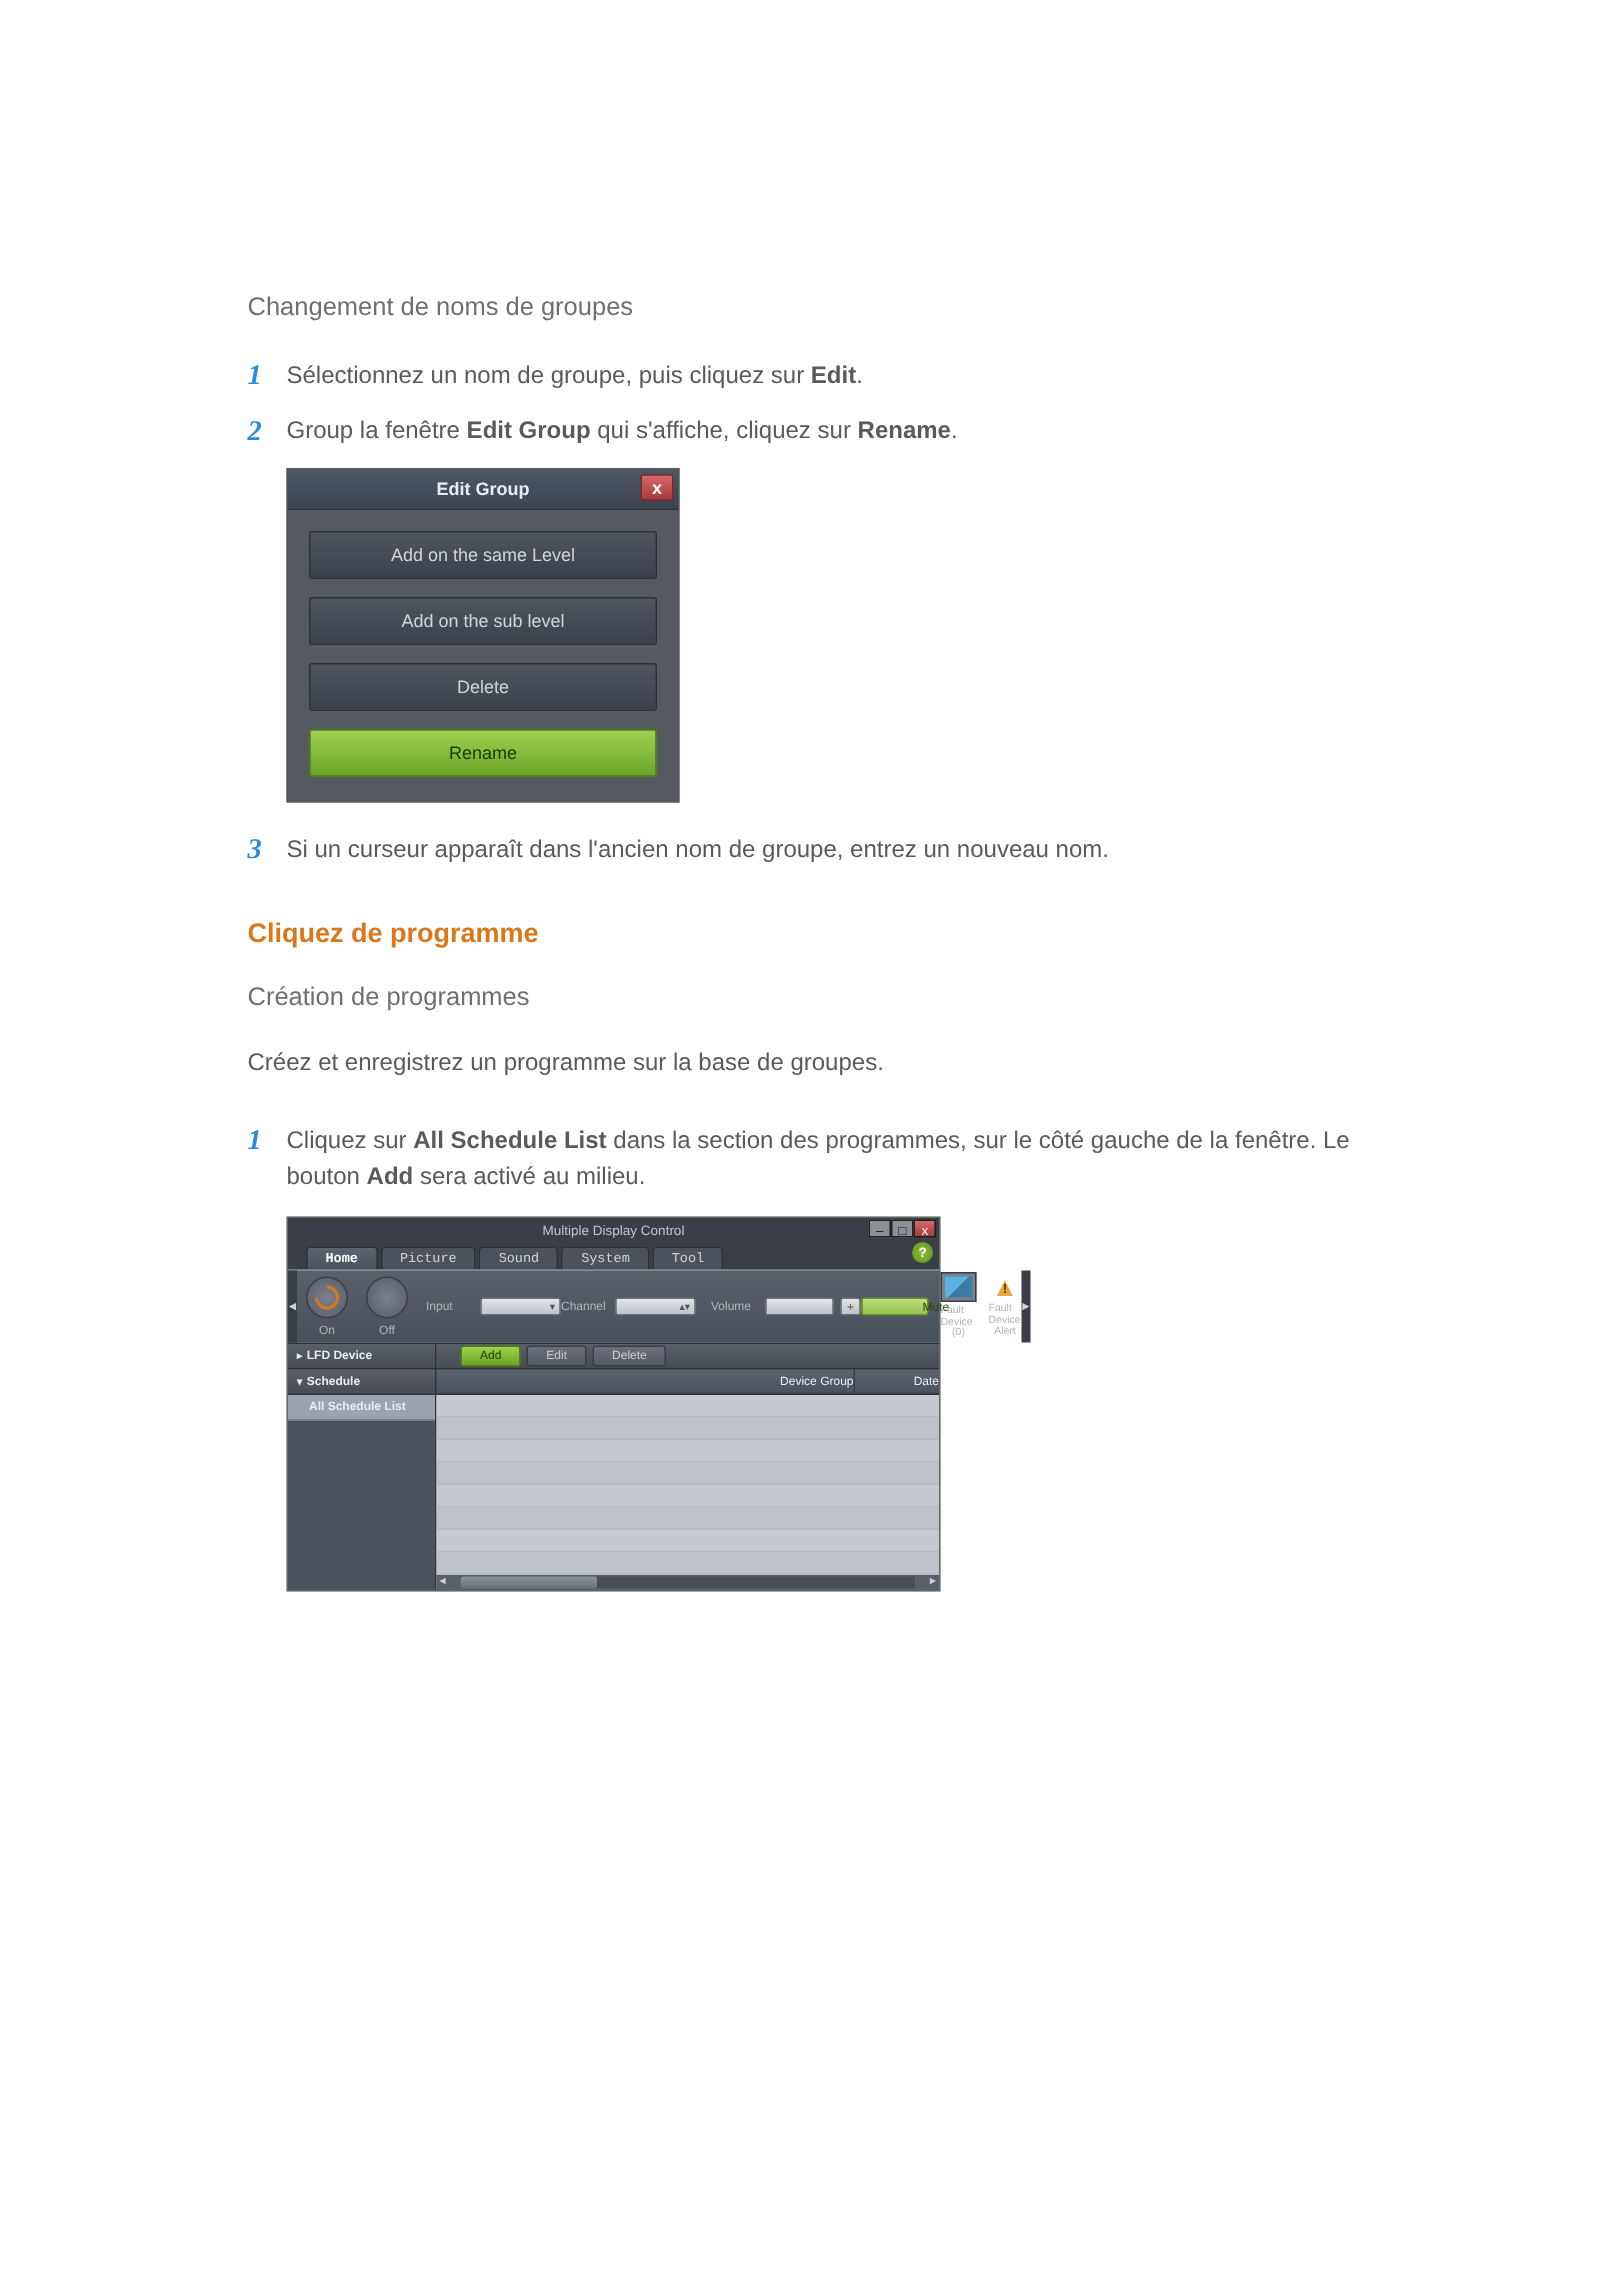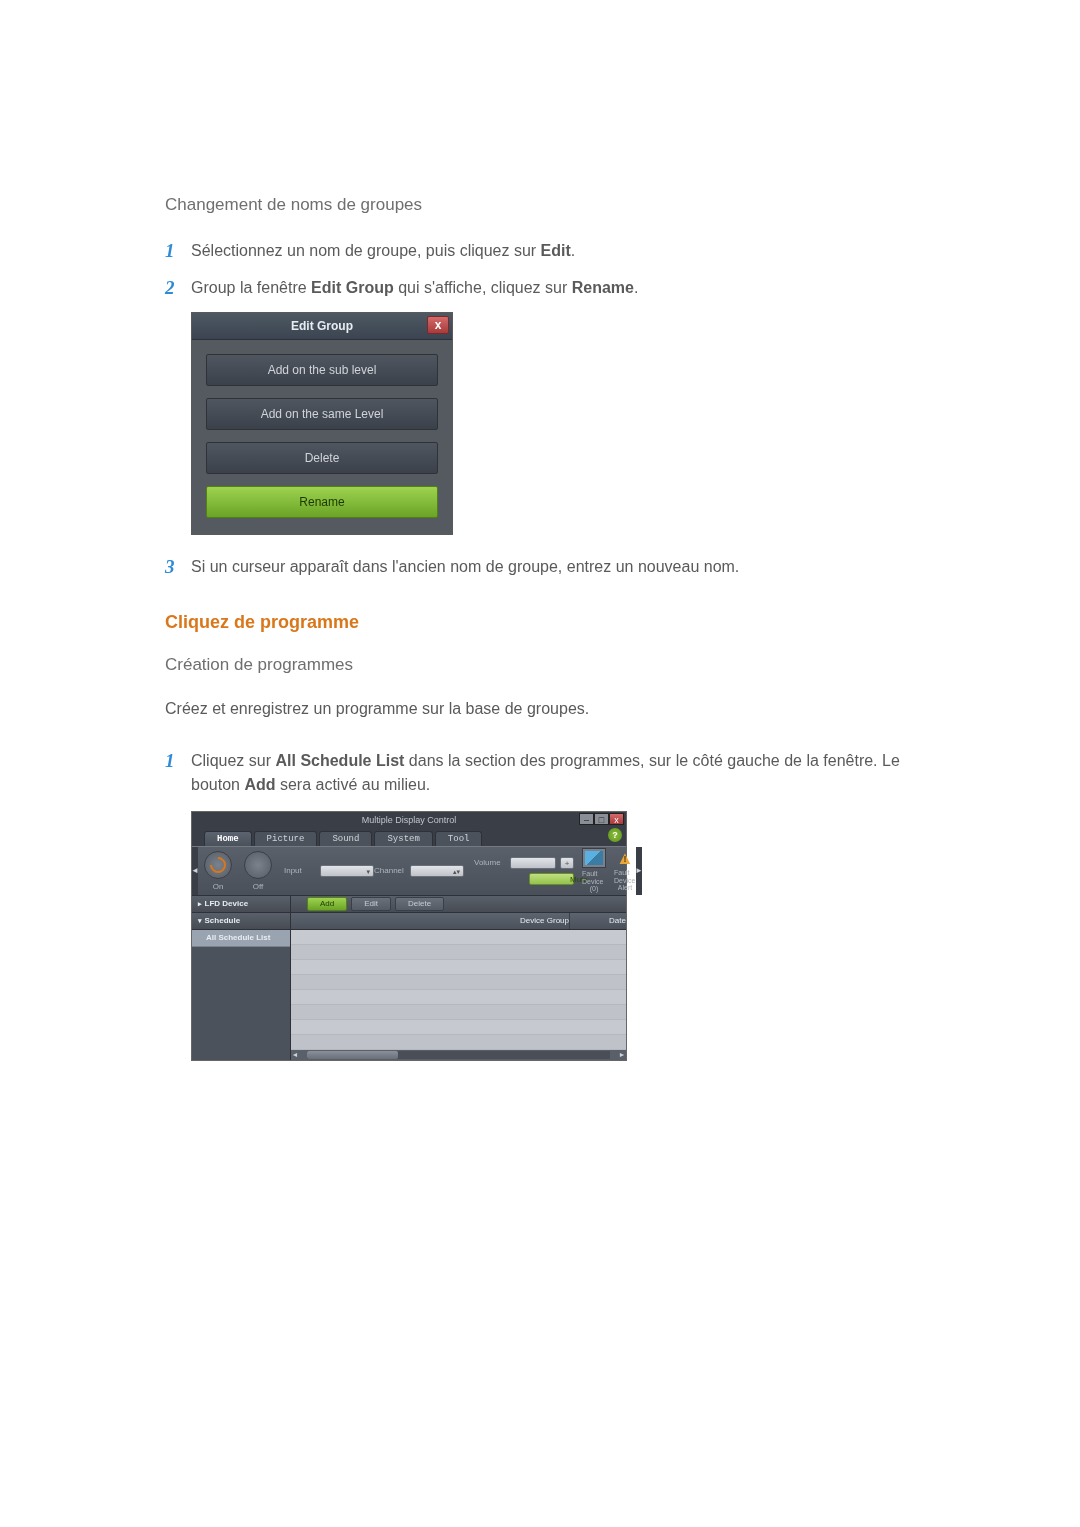--- a/index.html
+++ b/index.html
@@ -454,22 +454,22 @@
     </div>
   </div>
 
   <div class="dialog-wrap">
     <div class="dialog">
       <div class="dialog-title">
         <span>Edit Group</span>
         <div class="close">x</div>
       </div>
       <div class="dialog-body">
+        <div class="dlg-btn">Add on the same Level</div>
         <div class="dlg-btn">Add on the sub level</div>
-        <div class="dlg-btn">Add on the same Level</div>
         <div class="dlg-btn">Delete</div>
         <div class="dlg-btn green">Rename</div>
       </div>
     </div>
   </div>
 
   <div class="step-list">
     <div class="step">
       <div class="step-num">3</div>
       <div class="step-body">Si un curseur apparaît dans l'ancien nom de groupe, entrez un nouveau nom.</div>
@@ -528,21 +528,21 @@
             </div>
         </div>
         <div class="frow">
           <div class="flabel">Channel</div>
           <div class="ffield wide">
               <span class="caret">▴▾</span>
             </div>
         </div>
       </div>
 
-      <div style="display:flex;flex-direction:column;margin-left:10px;">
+      <div style="display:flex;flex-direction:row;margin-left:10px;">
         <div class="frow">
           <div class="flabel">Volume</div>
           <div class="ffield vol"></div>
           <div class="ffield pill">+</div>
         </div>
         <div class="frow" style="justify-content:flex-end;">
           <div class="ffield mute">Mute</div>
         </div>
       </div>
 

